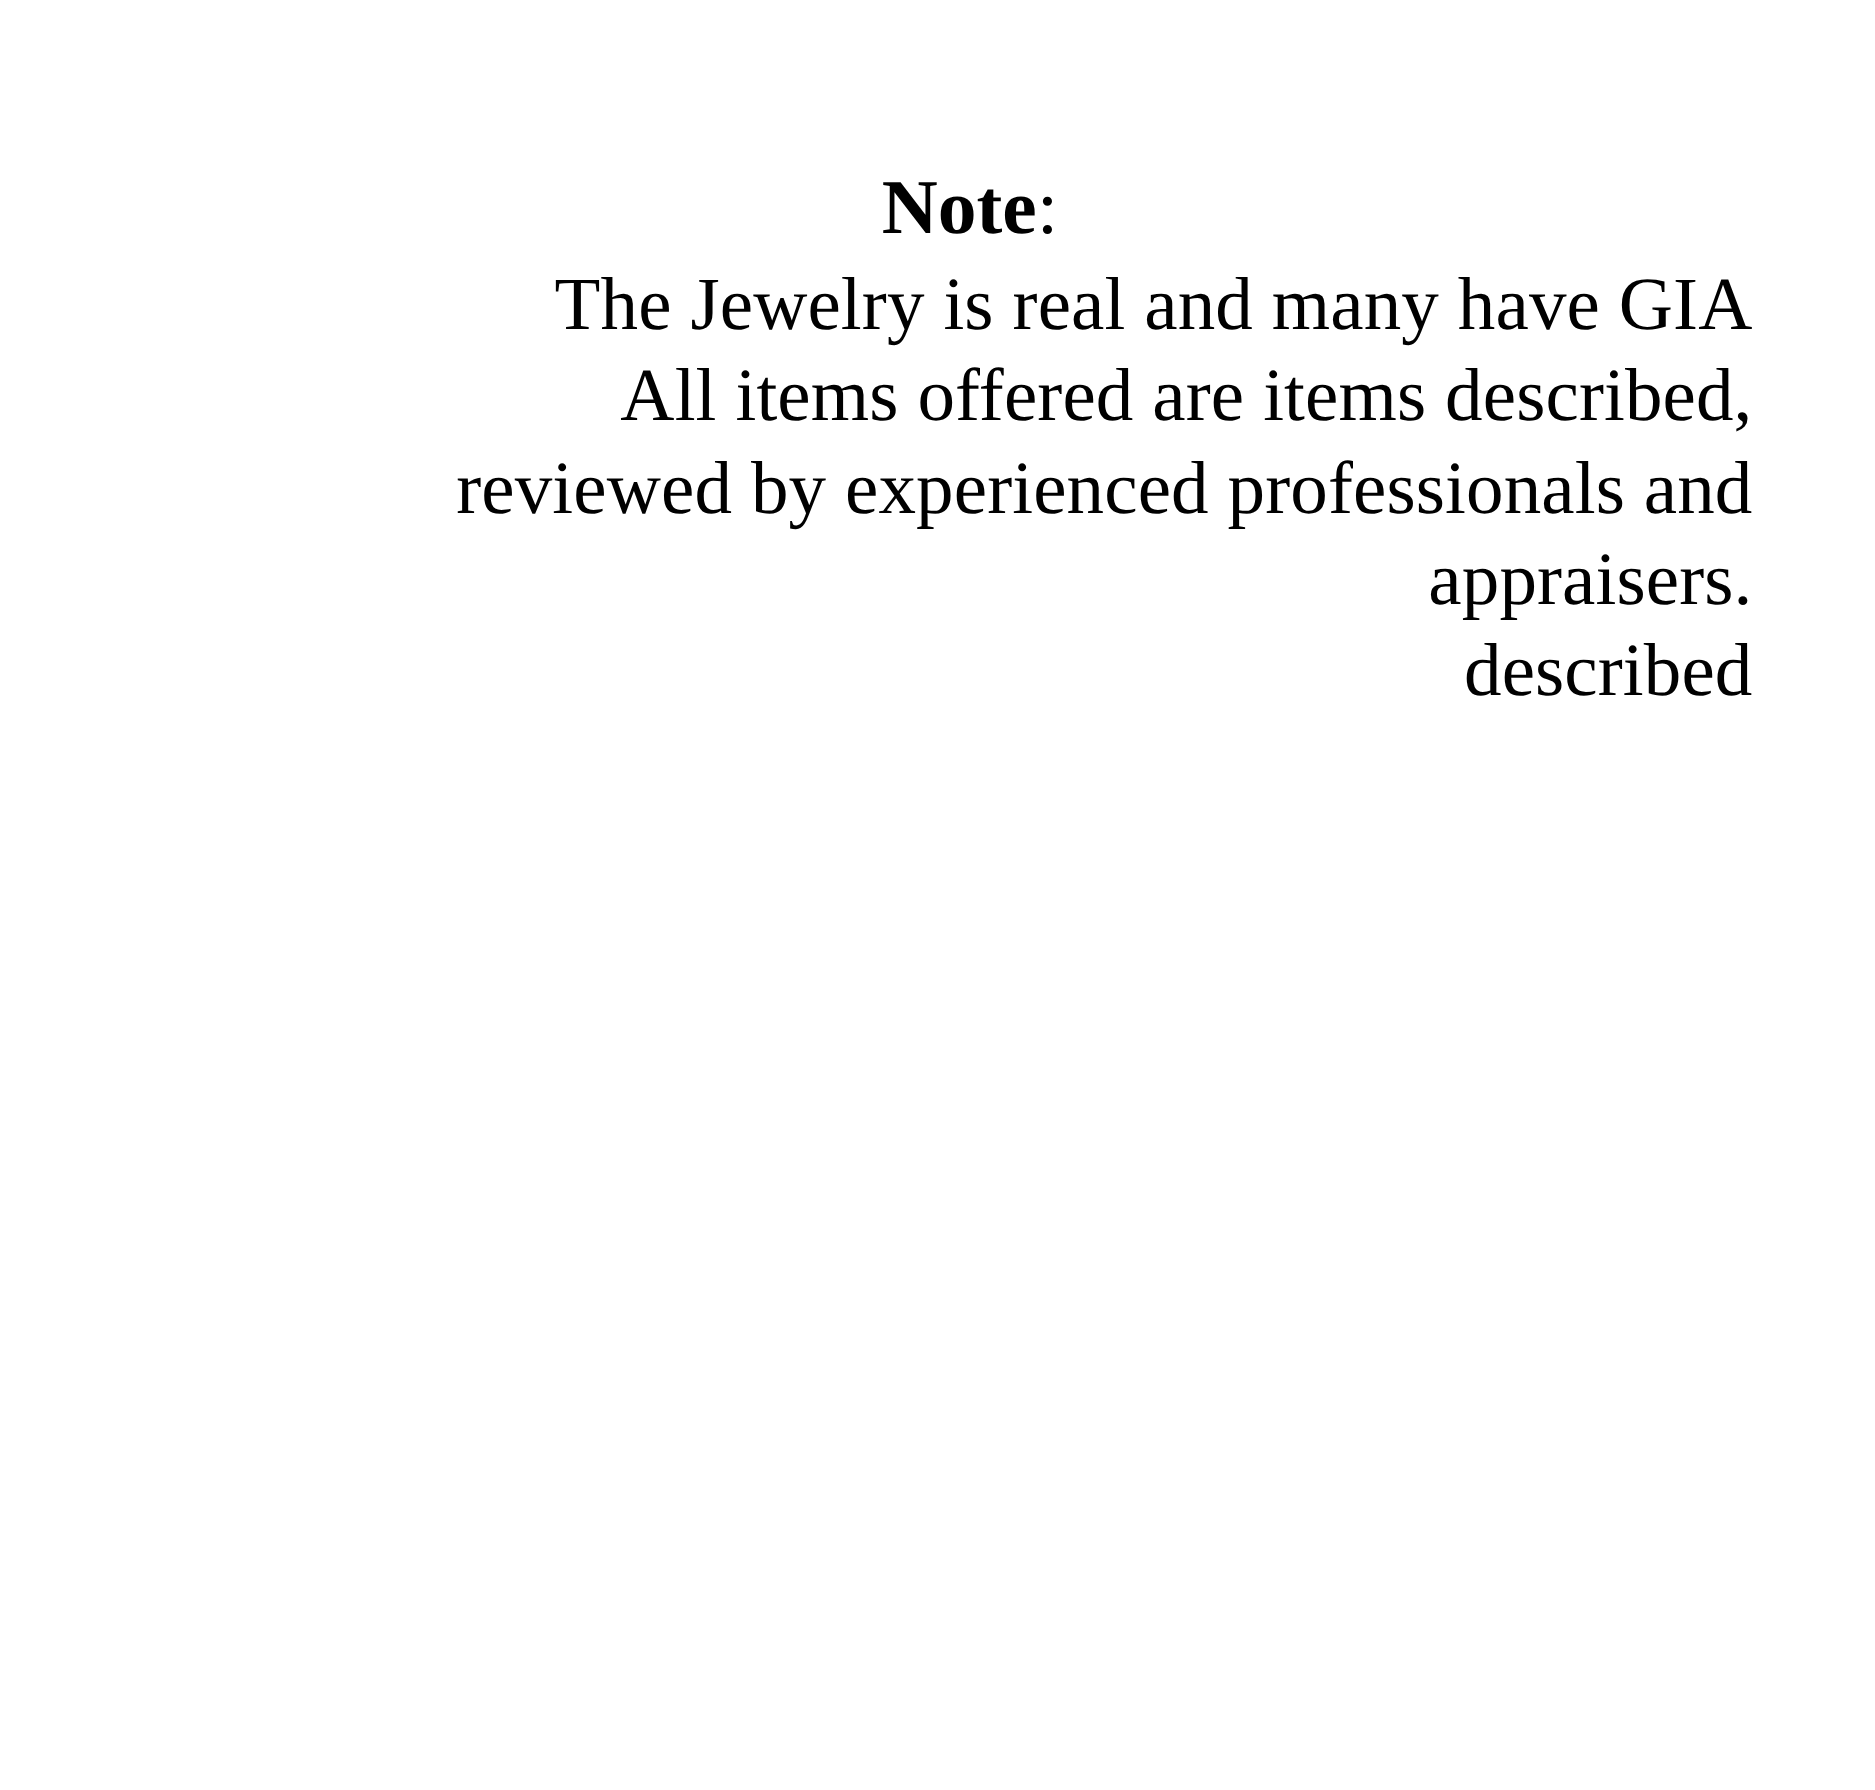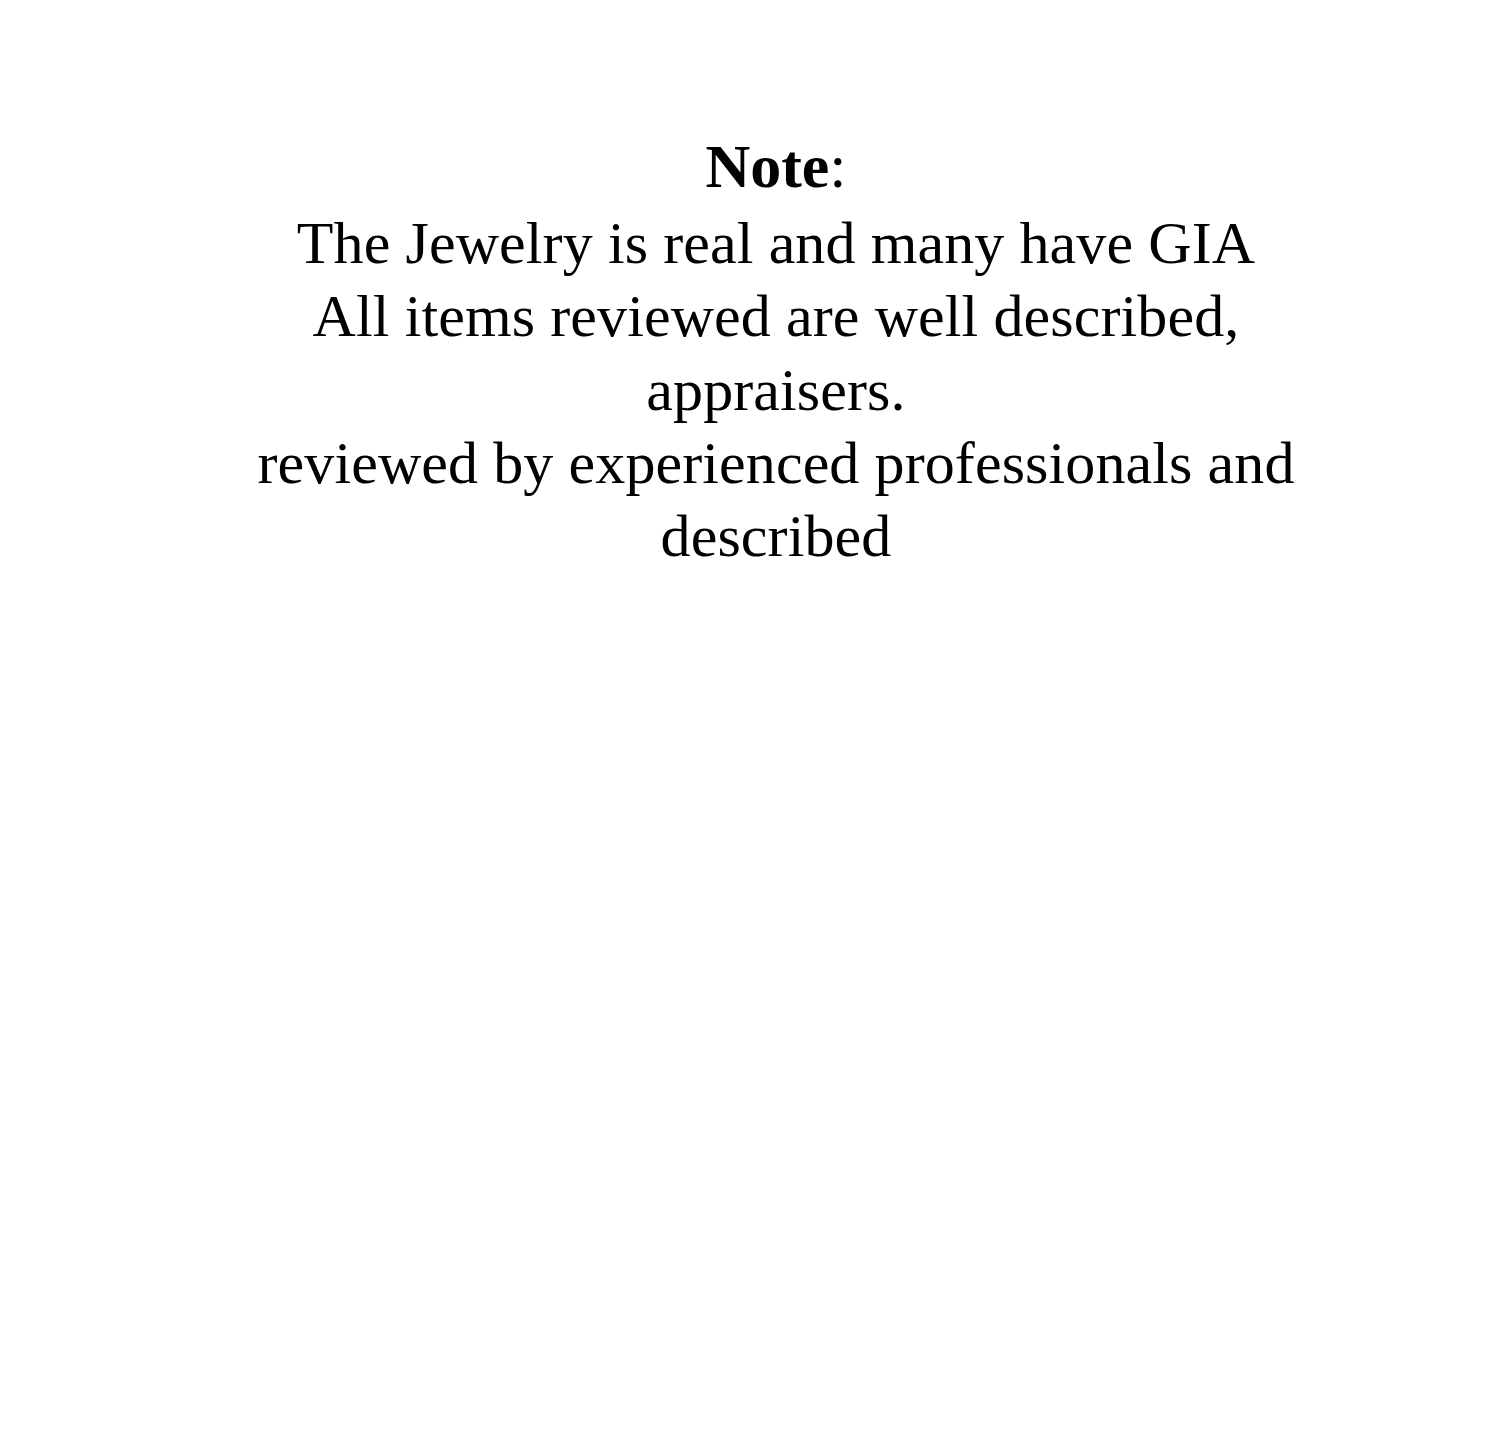--- a/index.html
+++ b/index.html
@@ -38,41 +38,42 @@
   }
   .body-line {
     font-size: 60px;
     line-height: 1.22;
     margin: 0;
     font-weight: normal;
     letter-spacing: 0.1px;
   }
   .para {
     margin: 0;
+    text-align: right;
   }
 </style>
 </head>
 <body>
 
 <div class="page">
   <div class="note-block">
 
     <div class="heading">
       <span class="heading-word">Note</span><span class="heading-colon">:</span>
     </div>
 
     <div class="para">
       <div class="body-line">The Jewelry is real and many have GIA</div>
     </div>
 
 
     <div class="para">
-      <div class="body-line">All items reviewed are well described,</div>
+      <div class="body-line">All items offered are items described,</div>
+      <div class="body-line">reviewed by experienced professionals and</div>
       <div class="body-line">appraisers.</div>
-      <div class="body-line">reviewed by experienced professionals and</div>
     </div>
 
     <div class="para">
       <div class="body-line">described</div>
     </div>
 
   </div>
 </div>
 
 </body></html>

